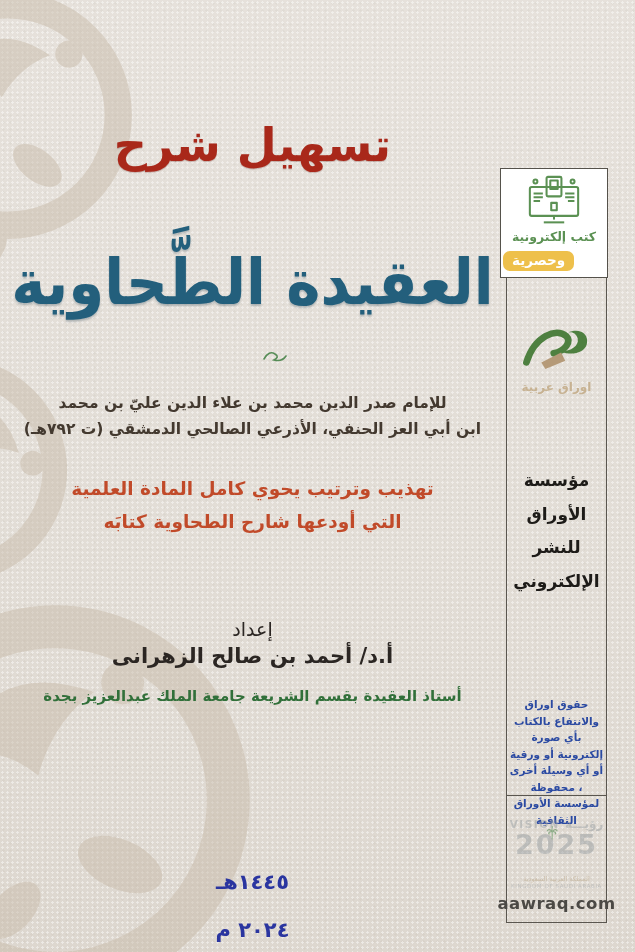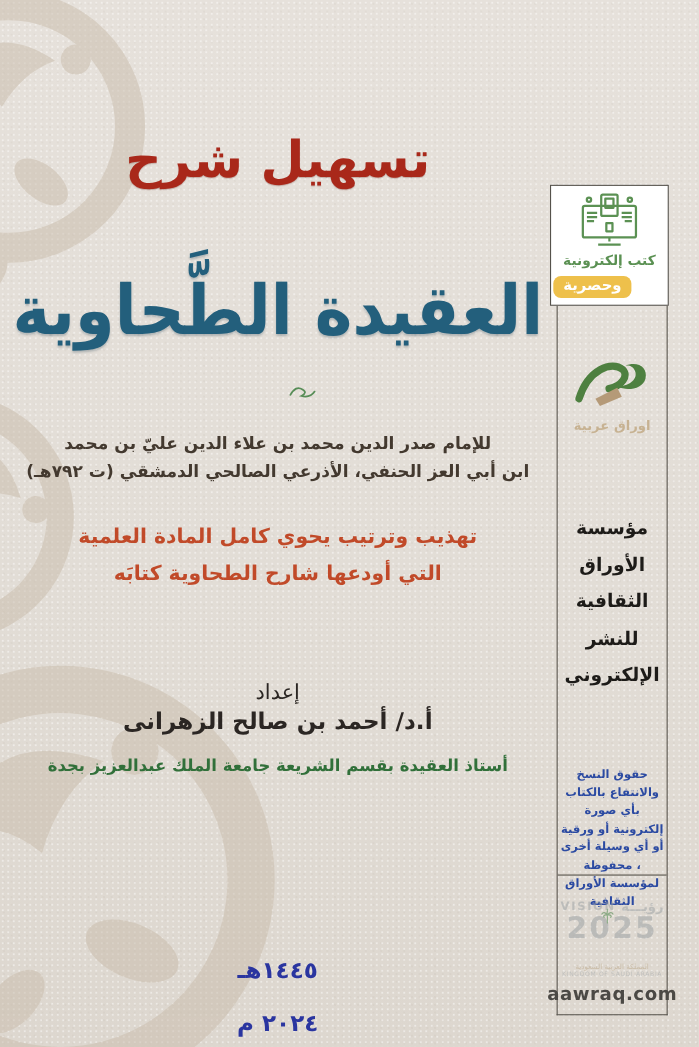--- a/index.html
+++ b/index.html
@@ -124,27 +124,26 @@
       <path d="M8 44 C18 12, 44 2, 56 12 C63 19, 55 30, 41 33" fill="none" stroke="#4e8040" stroke-width="8" stroke-linecap="round"></path>
       <path d="M58 8 C72 2, 84 9, 81 22 C78 33, 62 36, 50 31 C62 30, 72 24, 70 15 C68 8, 62 7, 58 8 Z" fill="#4e8040"></path>
       <path d="M26 44 L50 32 L55 42 L31 52 Z" fill="#b59a78"></path>
     </svg>
     <span class="logo-text">اوراق عربية</span>
   </div>
 
   <div class="publisher">
     <div>مؤسسة</div>
     <div>الأوراق</div>
-    <div>الثقافية</div>
     <div>للنشر</div>
     <div>الإلكتروني</div>
   </div>
 
   <div class="copyright">
-    <div>حقوق النسخ والانتفاع بالكتاب</div>
+    <div>حقوق اوراق والانتفاع بالكتاب</div>
     <div>بأي صورة إلكترونية أو ورقية</div>
     <div>أو أي وسيلة أخرى ، محفوظة</div>
     <div>لمؤسسة الأوراق الثقافية</div>
   </div>
 
   <div class="bottom-section">
     <div class="vision">
       <div class="vision-row1">
         <span>VISION</span>
         <span class="ar">رؤيـــة</span>

